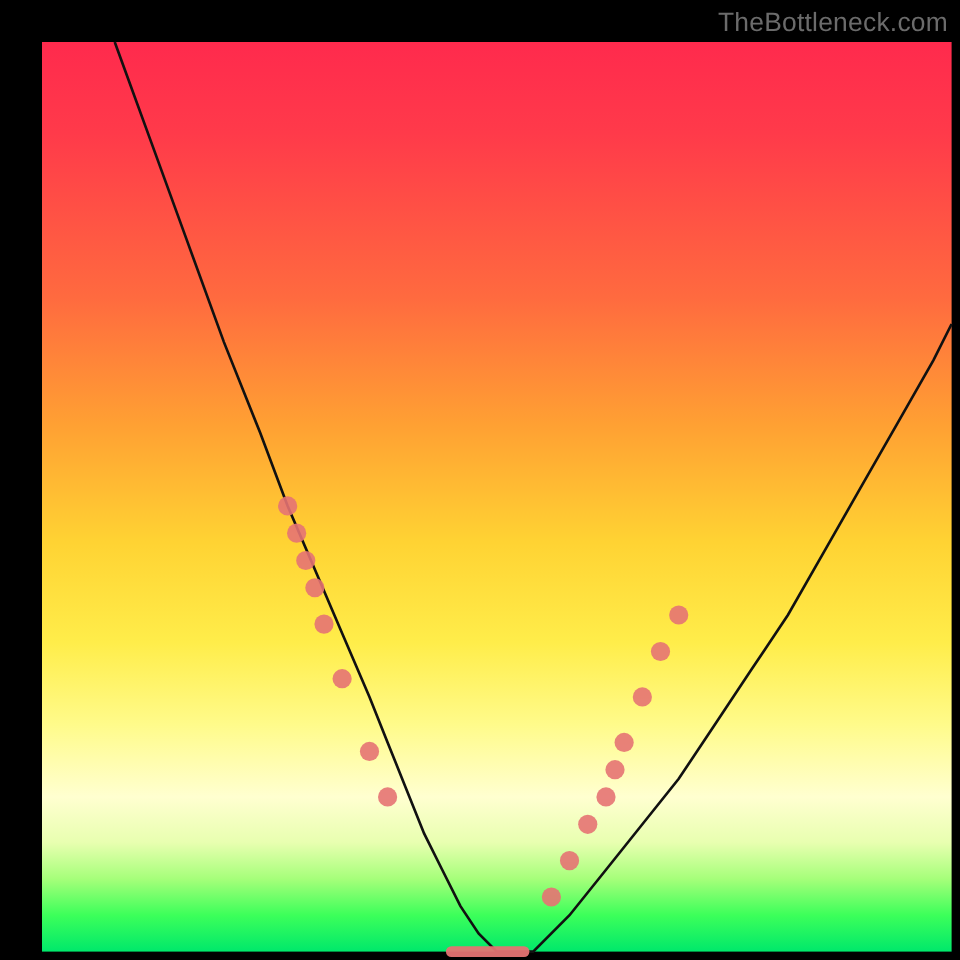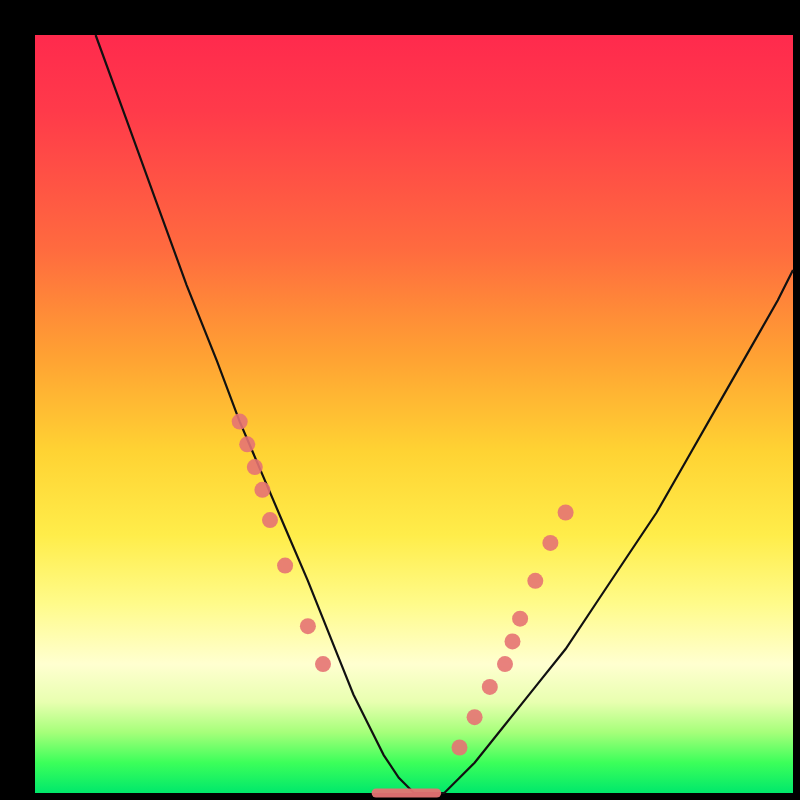--- a/index.html
+++ b/index.html
@@ -74,20 +74,21 @@
     stroke-width: 9;
     stroke-linecap: round;
     fill: none;
     opacity: 0.95;
   }
 </style>
 </head>
 <body>
 
 <div class="frame">
+  <div class="watermark">TheBottleneck.com</div>
   <div class="plot">
     <svg class="curve" viewBox="0 0 758 758">
       <path id="curve-path" class="line" d="M60.6 0.0 L91.0 83.4 L121.3 166.8 L151.6 250.1 L181.9 325.9 L204.7 386.6 L227.4 439.6 L250.1 492.7 L272.9 545.8 L288.0 583.7 L303.2 621.6 L318.4 659.5 L333.5 689.8 L348.7 720.1 L363.8 742.8 L379.0 758.0 L409.3 758.0 L439.6 727.7 L470.0 689.8 L500.3 651.9 L530.6 614.0 L560.9 568.5 L591.2 523.0 L621.6 477.5 L651.9 424.5 L682.2 371.4 L712.5 318.4 L742.8 265.3 L758.0 235.0"></path>
       <path id="flat-path" class="flatline" d="M341.1 758.0 L401.7 758.0"></path>
       <g id="dots-left">
           <circle cx="204.7" cy="386.6" r="8" class="dot"></circle>
           <circle cx="212.2" cy="409.3" r="8" class="dot"></circle>
           <circle cx="219.8" cy="432.1" r="8" class="dot"></circle>
           <circle cx="227.4" cy="454.8" r="8" class="dot"></circle>
           <circle cx="235.0" cy="485.1" r="8" class="dot"></circle>

